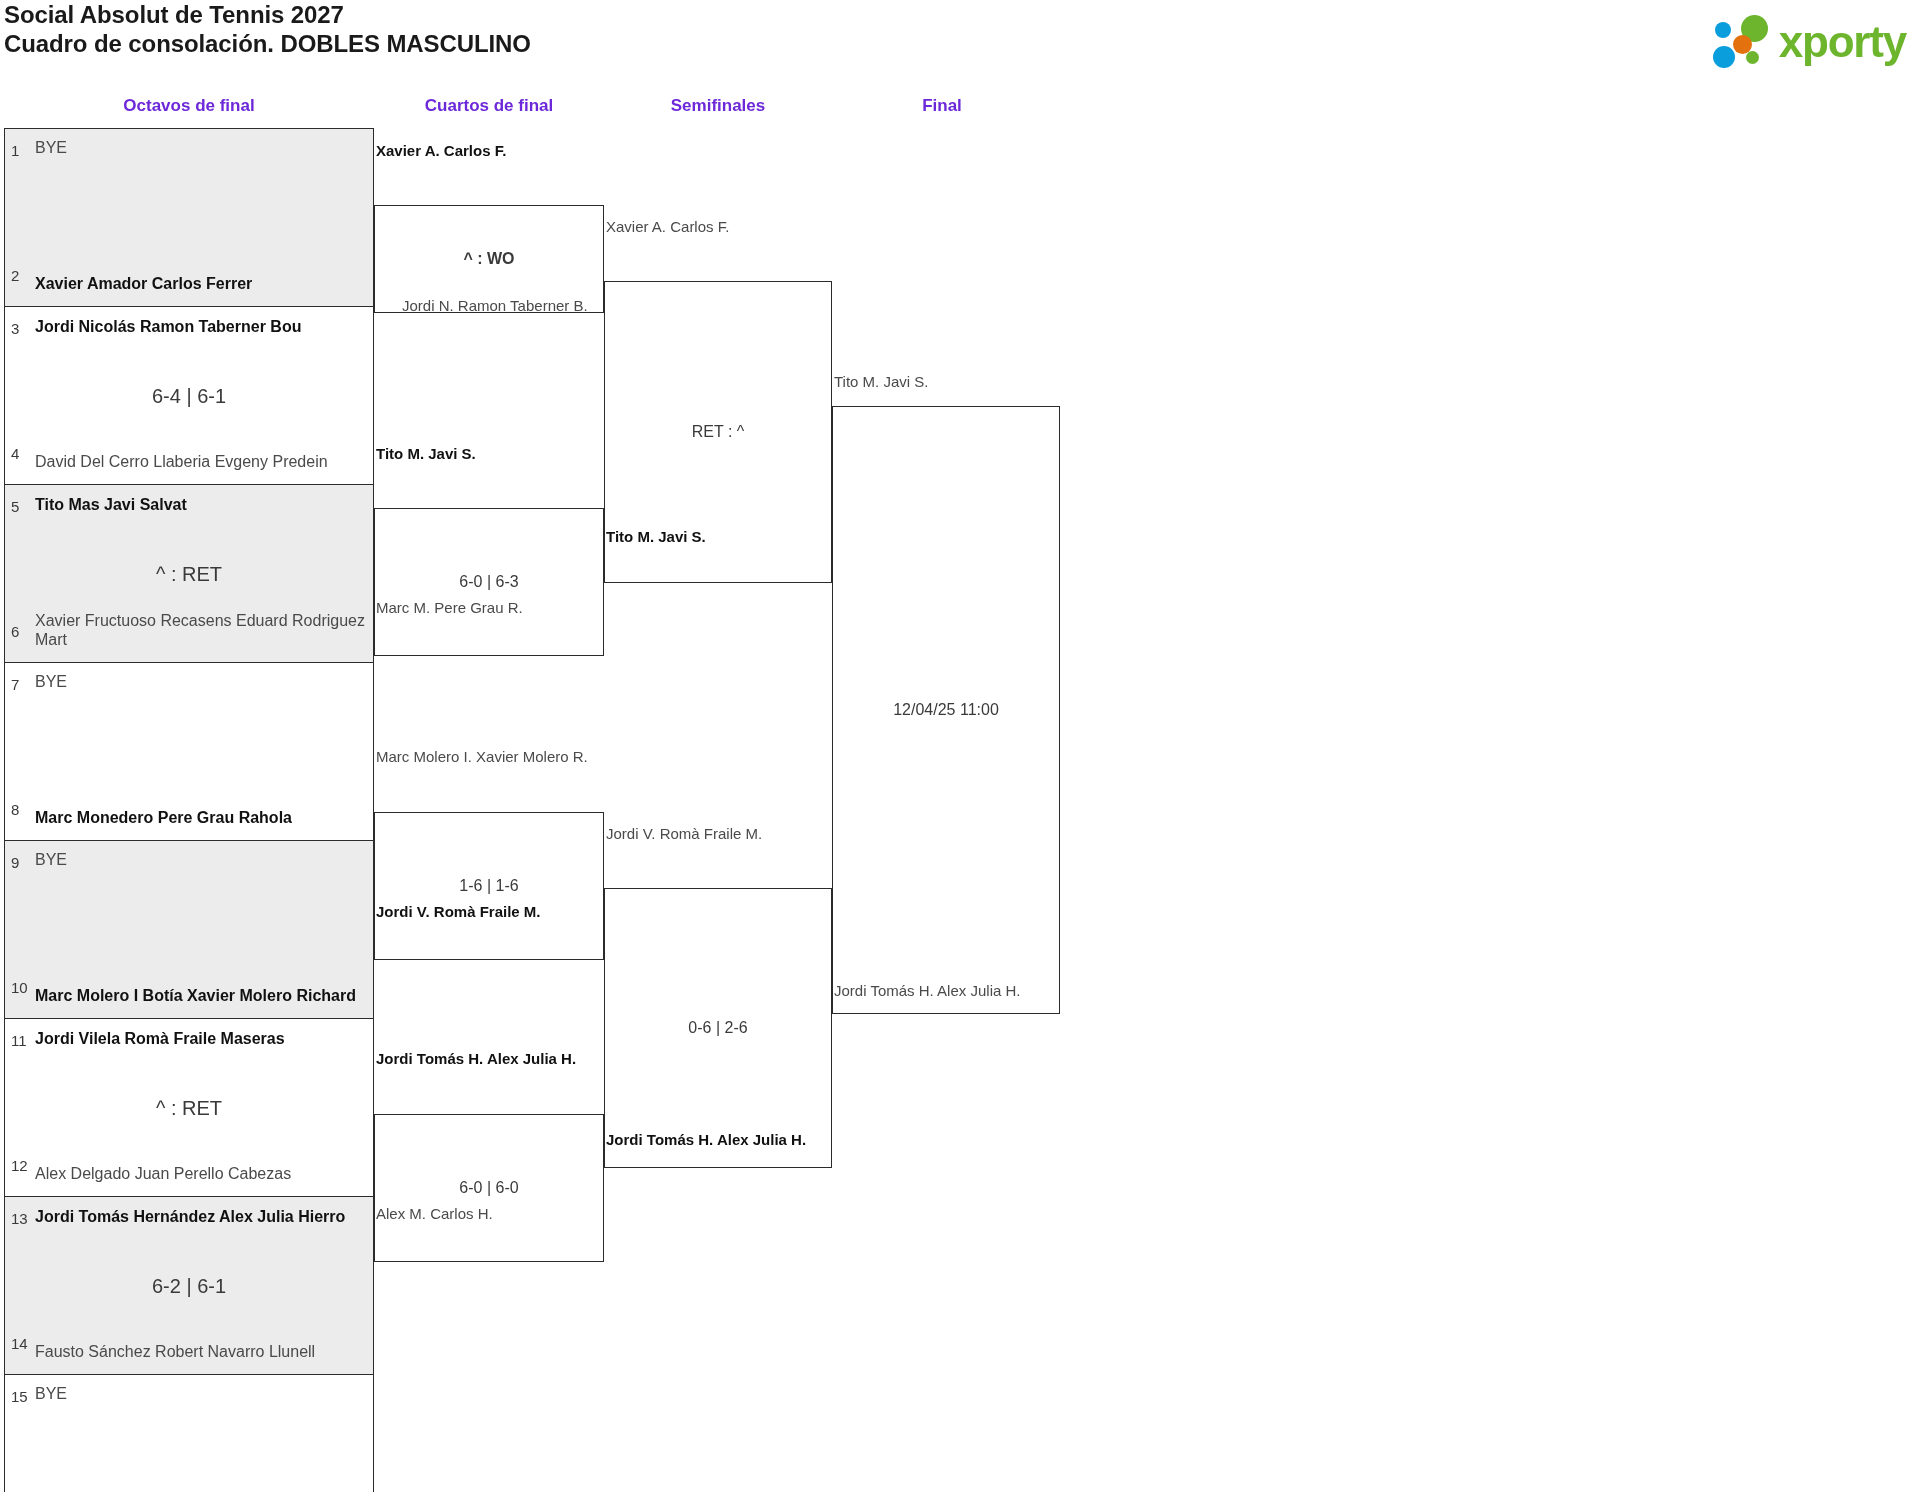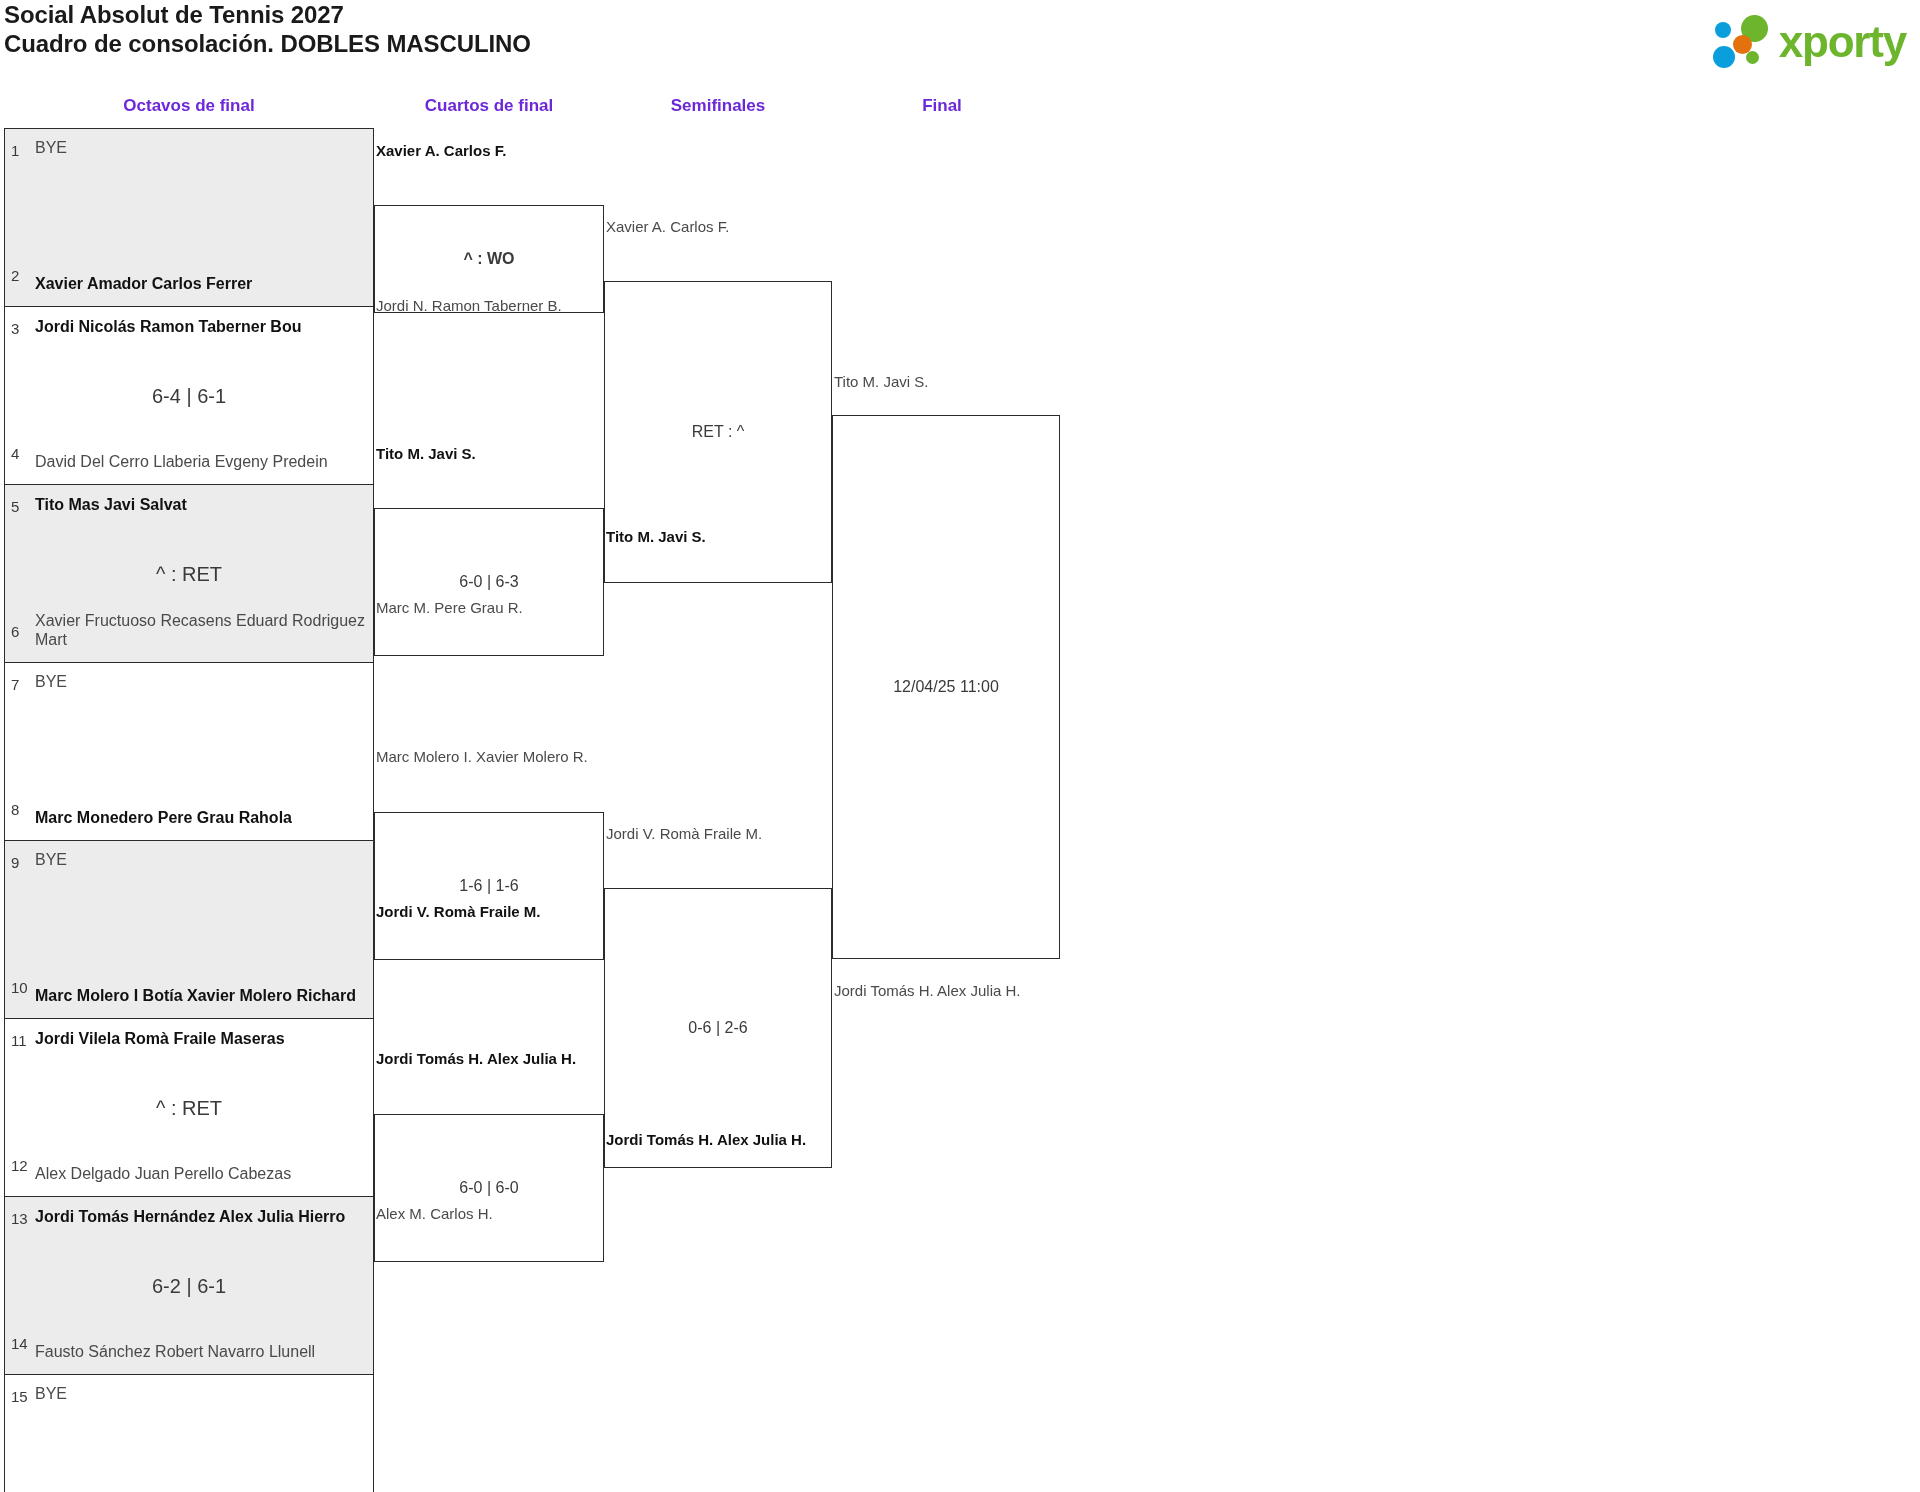--- a/index.html
+++ b/index.html
@@ -276,21 +276,21 @@
     </div>
   </div>
 
   <div class="entrant winner" style="left:376px; top:142px;">
     <span class="ln">Xavier A.</span>
     <span class="ln">Carlos F.</span>
   </div>
   <div class="bbox" style="left:374px; top:205px; width:230px; height:108px;font-weight:bold;">
     <span class="bbox-score">^ : WO</span>
   </div>
-  <div class="entrant loser" style="left:376px; top:297px;">
+  <div class="entrant loser" style="left:376px; top:297px;padding-left:26px;">
     <span class="ln">Jordi N.</span>
     <span class="ln">Ramon Taberner B.</span>
   </div>
 
   <div class="entrant winner" style="left:376px; top:445px;">
     <span class="ln">Tito M.</span>
     <span class="ln">Javi S.</span>
   </div>
   <div class="bbox" style="left:374px; top:508px; width:230px; height:148px;">
     <span class="bbox-score">6-0 | 6-3</span>
@@ -345,21 +345,21 @@
   </div>
   <div class="entrant winner" style="left:606px; top:1131px;">
     <span class="ln">Jordi Tomás H.</span>
     <span class="ln">Alex Julia H.</span>
   </div>
 
   <div class="entrant loser" style="left:834px; top:373px;">
     <span class="ln">Tito M.</span>
     <span class="ln">Javi S.</span>
   </div>
-  <div class="bbox" style="left:832px; top:415px; width:228px; height:544px;">
+  <div class="bbox" style="left:832px; top:406px; width:228px; height:608px;">
     <span class="bbox-score">12/04/25 11:00</span>
   </div>
   <div class="entrant loser" style="left:834px; top:982px;">
     <span class="ln">Jordi Tomás H.</span>
     <span class="ln">Alex Julia H.</span>
   </div>
 
 </div>
 
 </body></html>

